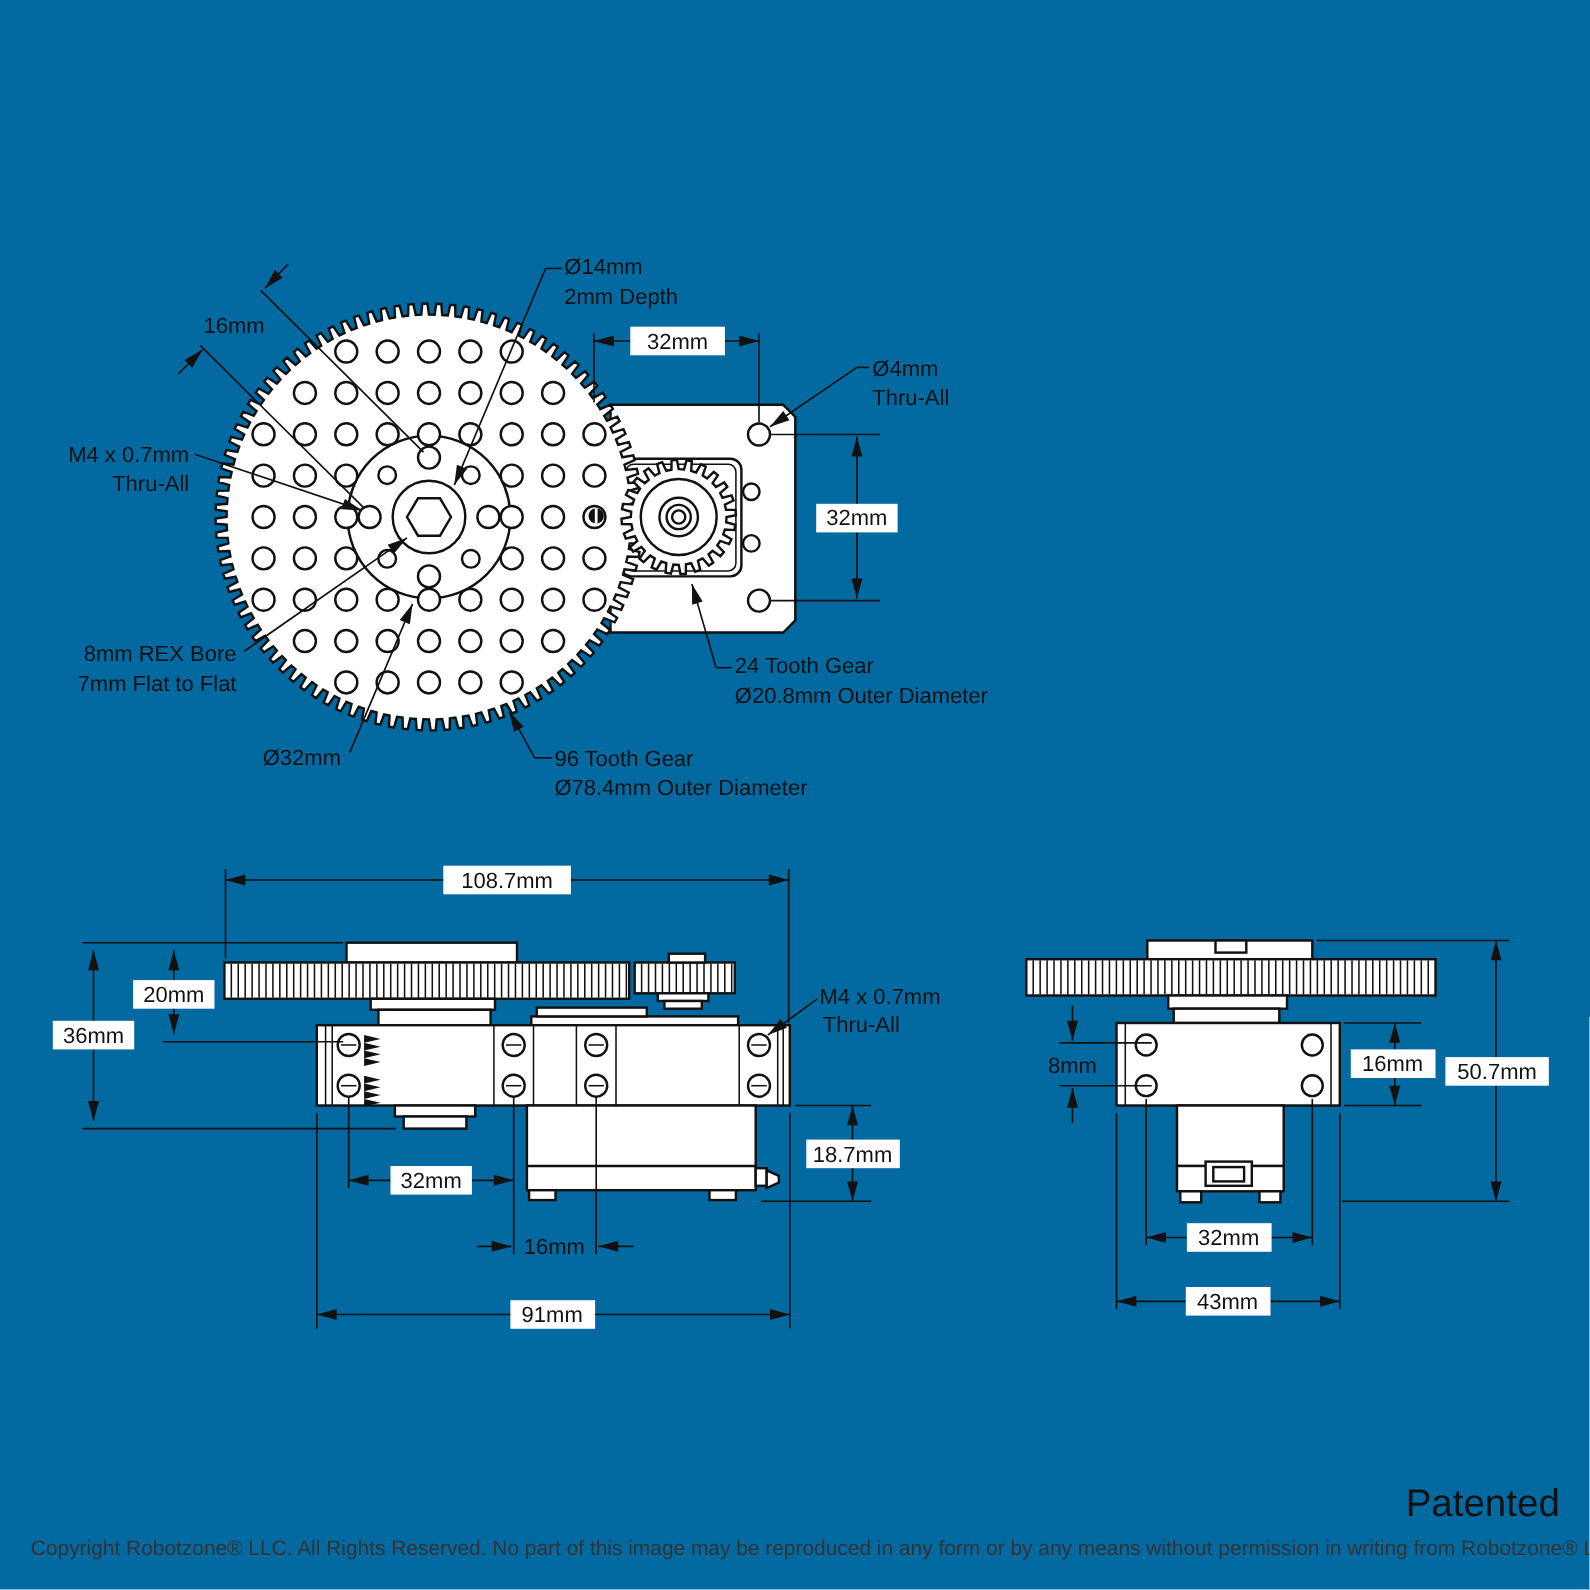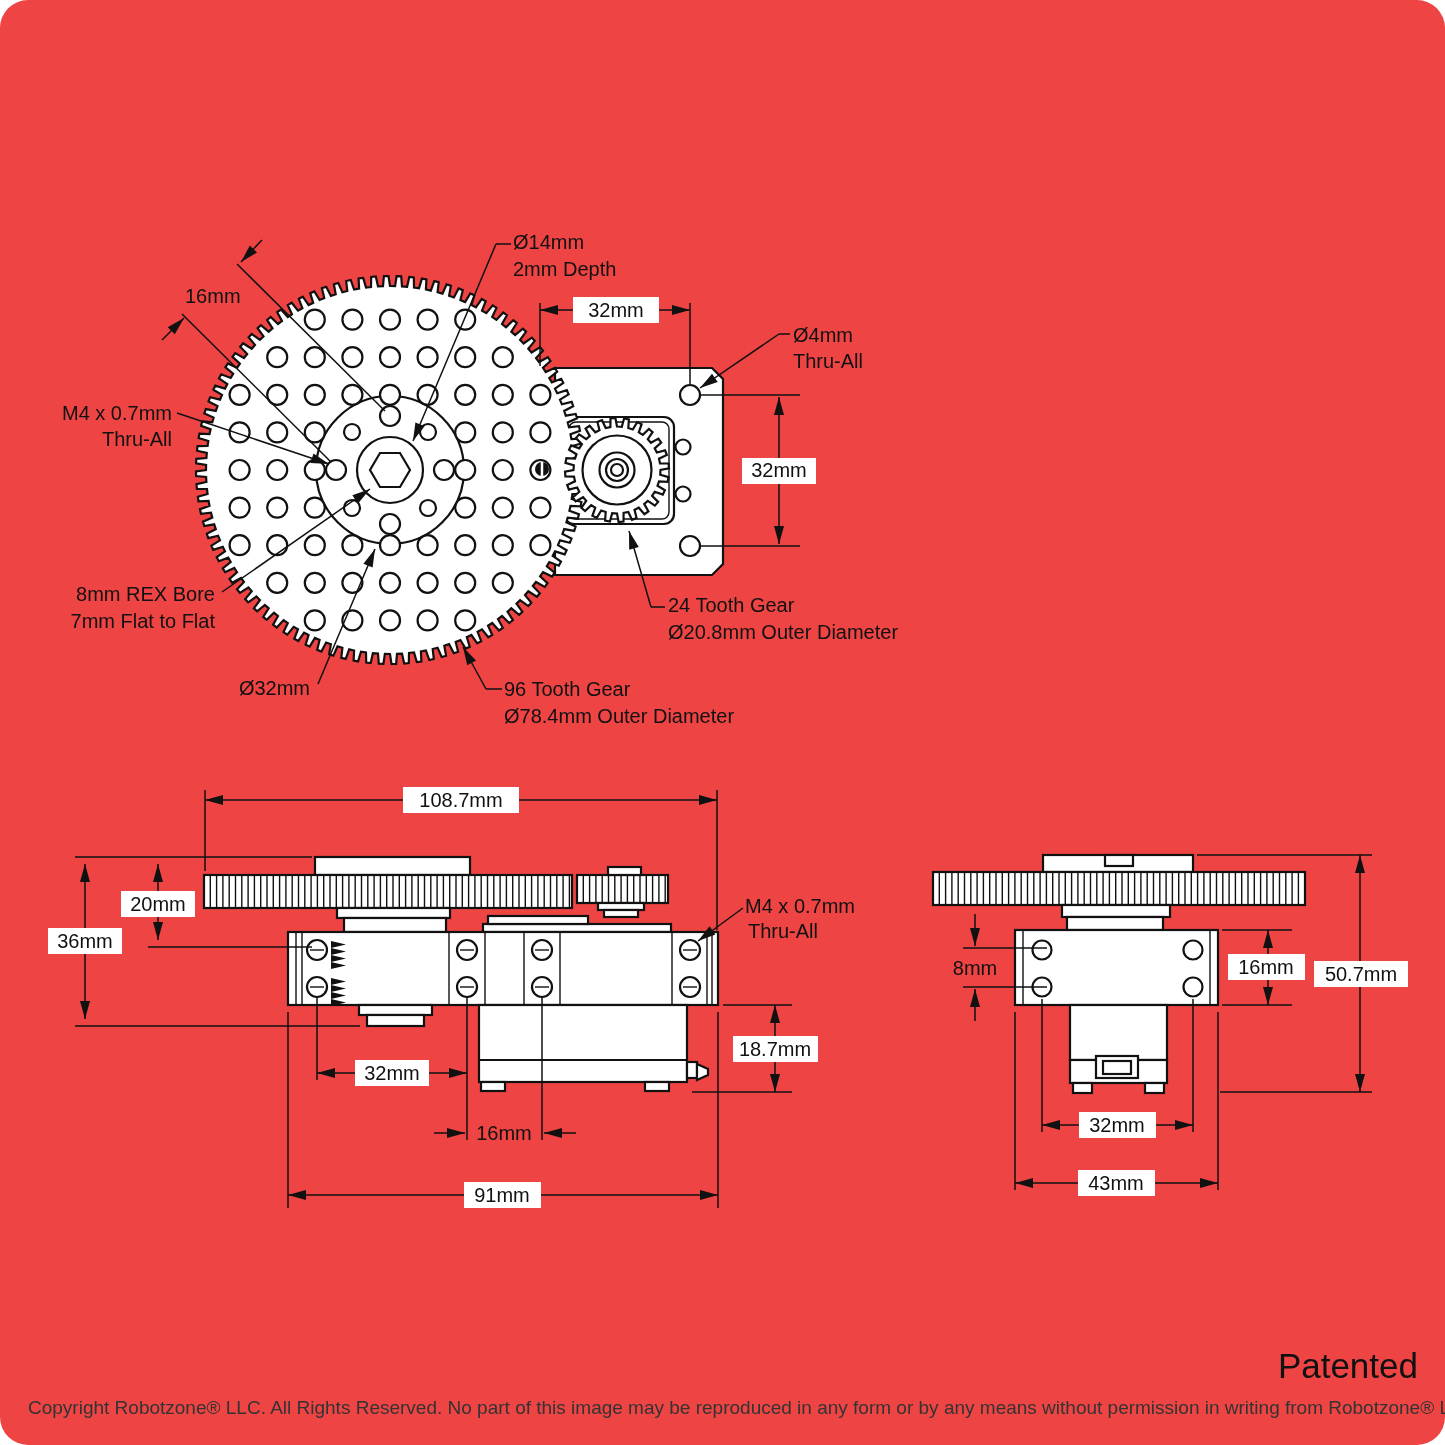--- a/index.html
+++ b/index.html
@@ -1,16 +1,16 @@
 <!DOCTYPE html>
 <html><head>
 <meta charset="utf-8">
 <style>
   html,body{margin:0;padding:0;background:#fff;}
-  .page{width:1445px;height:1445px;position:relative;background:#ef4444;overflow:hidden;border-radius:28px;}
+  .page{width:1445px;height:1445px;position:relative;background:#0369a1;overflow:hidden;}
   svg{display:block;}
   svg text{font-family:"Liberation Sans",sans-serif;fill:#111;}
   .lbl{font-size:20px;}
   .mid{text-anchor:middle;}
   .end{text-anchor:end;}
   .obj{stroke:#111;stroke-width:2.2;fill:none;}
   .objf{stroke:#111;stroke-width:2.2;fill:#fff;}
   .thin2{stroke-width:1.4;}
   .dim{stroke:#111;stroke-width:1.5;fill:none;}
   .bg{fill:#fff;stroke:none;}

